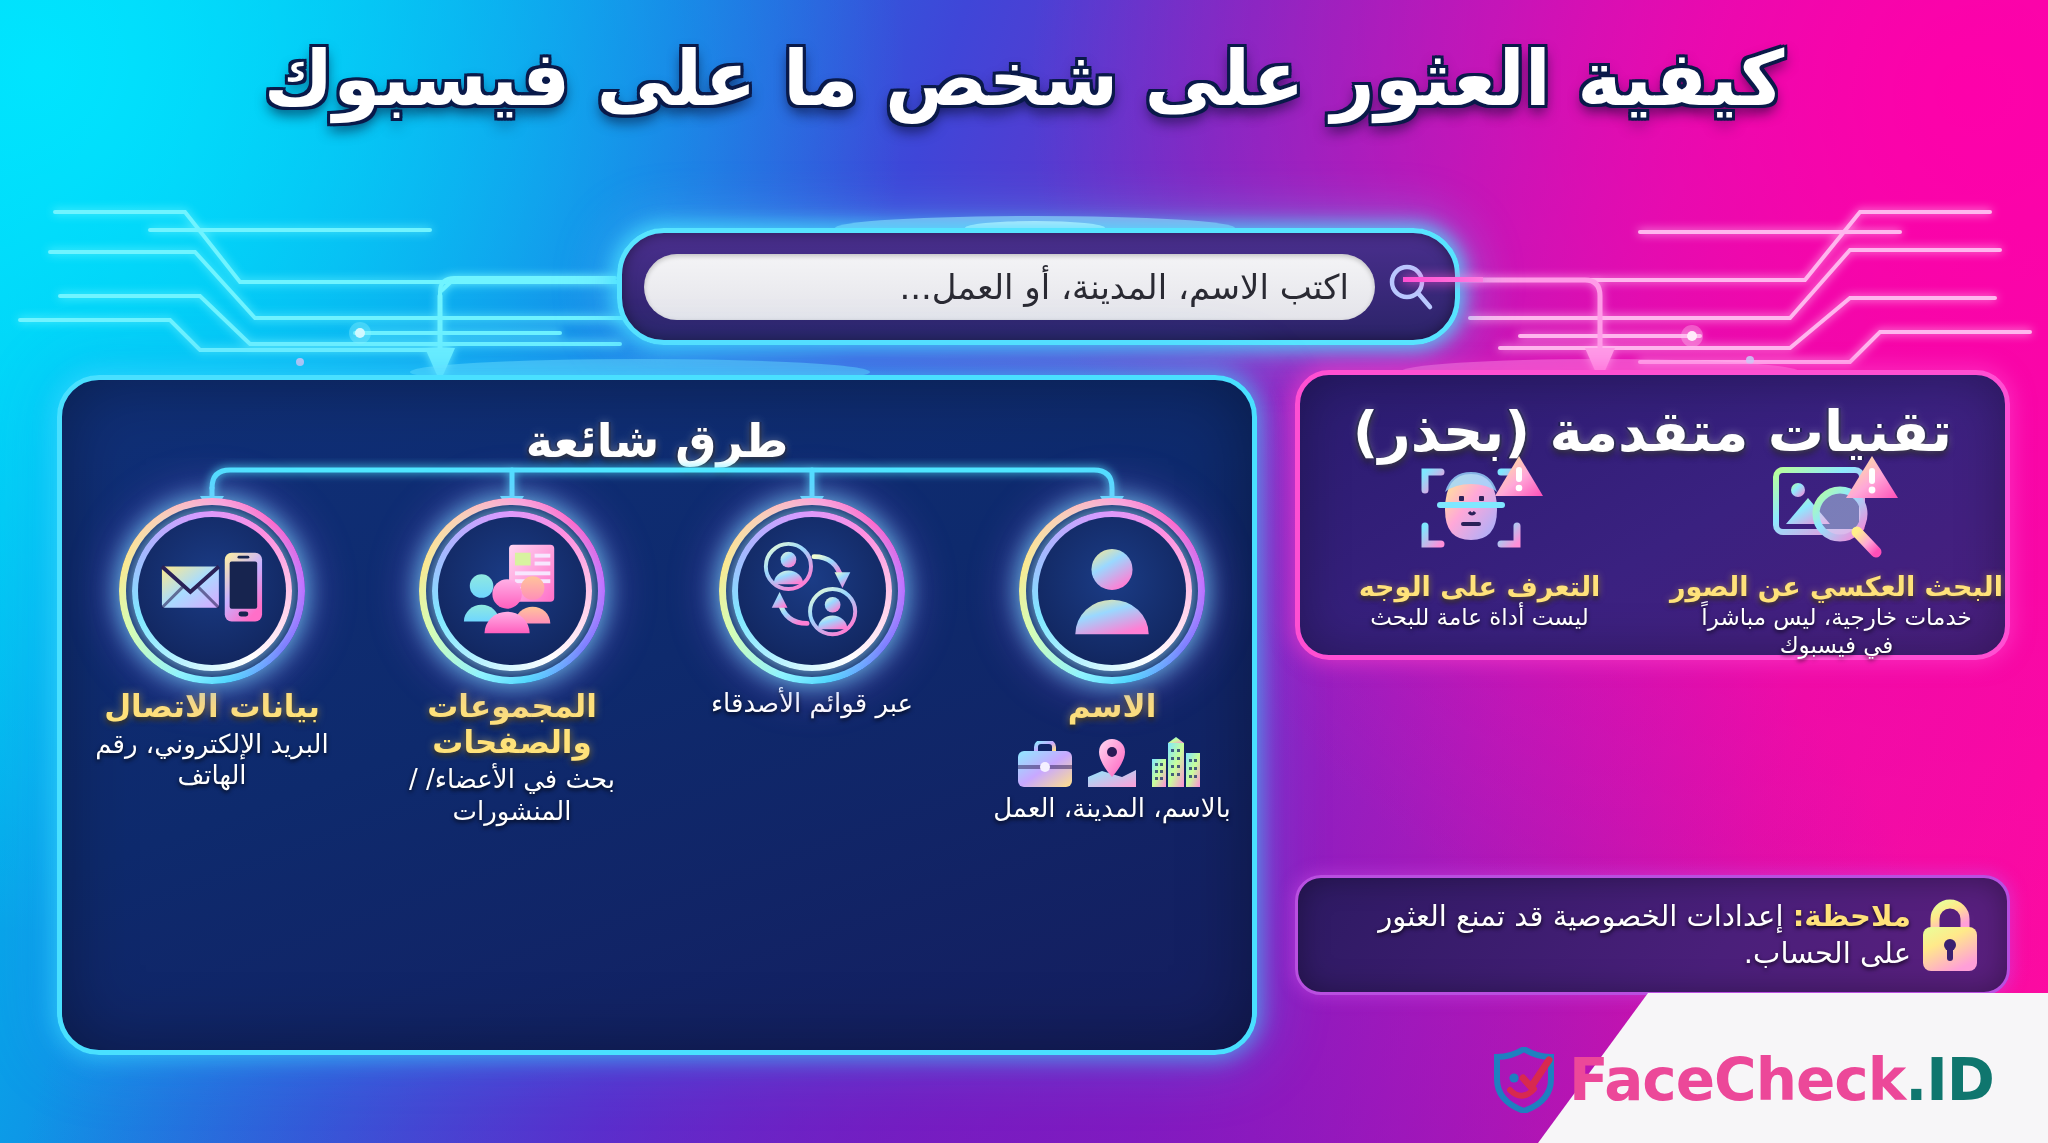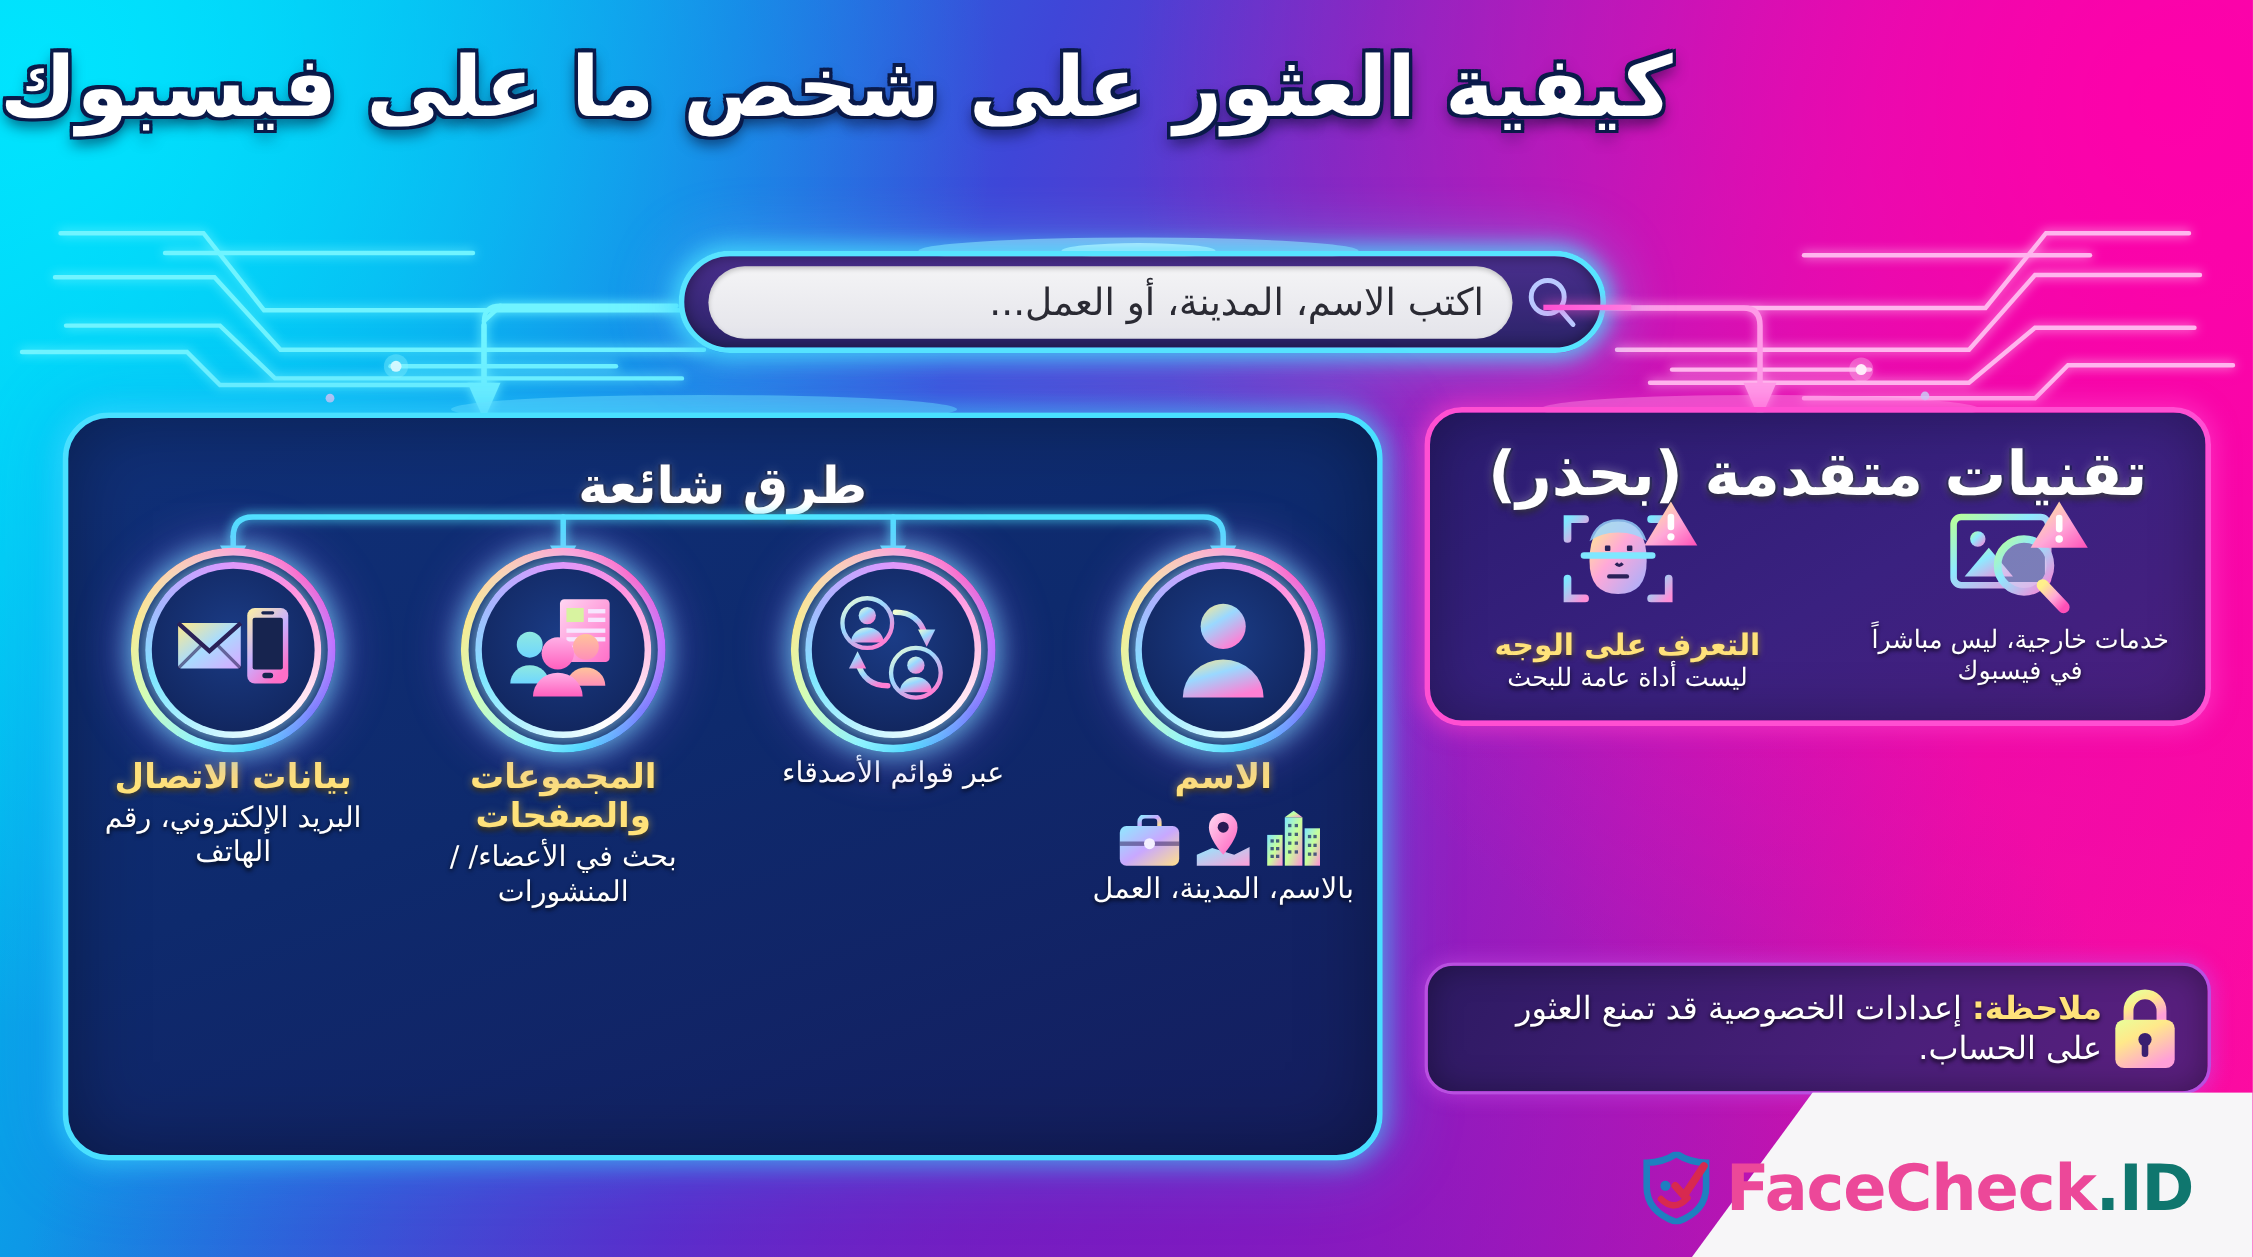--- a/index.html
+++ b/index.html
@@ -13,38 +13,38 @@
       radial-gradient(circle at 50% 120%, rgba(120,20,190,.9) 0%, rgba(120,20,190,0) 60%),
       linear-gradient(108deg,#00cdf2 0%, #0a9fe8 14%, #1f6fe0 28%, #3f46d8 40%,
                       #6b31c9 52%, #9127c4 62%, #c01bb8 72%, #e810a6 84%, #ff0aa0 100%);
     position:relative;
   }
 
   
   .circuits { position:absolute; inset:0; pointer-events:none; }
 
   
-  .title-wrap { position:absolute; top:34px; left:0; width:2048px; text-align:left; }
+  .title-wrap { position:absolute; top:34px; left:0; width:2048px; text-align:center; }
   .title {
     display:inline-block;
     font-family:"DejaVu Sans", sans-serif;
     font-weight:bold;
     font-size:76px;
     line-height:1.18;
     color:#ffffff;
     letter-spacing:0px;
     text-shadow:
       -3px 0 0 #0a1a4a, 3px 0 0 #0a1a4a, 0 -3px 0 #0a1a4a, 0 3px 0 #0a1a4a,
       -3px -3px 0 #0a1a4a, 3px -3px 0 #0a1a4a, -3px 3px 0 #0a1a4a, 3px 3px 0 #0a1a4a,
       0 7px 14px rgba(5,10,40,.75);
   }
 
   
   .searchbar {
-    position:absolute; left:617px; top:228px; width:843px; height:93px;
+    position:absolute; left:617px; top:228px; width:843px; height:117px;
     border-radius:47px;
     background:linear-gradient(180deg,#4a2f8e 0%,#2b2368 100%);
     border:5px solid #57e4ff;
     box-shadow:0 0 18px 5px rgba(70,225,255,.75), 0 0 48px 14px rgba(90,200,255,.35),
                inset 0 0 14px rgba(0,0,0,.45);
     display:flex; align-items:center; padding:0 16px 0 22px; gap:8px;
   }
   .searchbar .right-glow {
     position:absolute; right:-28px; top:44px; width:80px; height:5px;
     background:linear-gradient(90deg,#ff4fd2,#ff7ae0); box-shadow:0 0 12px #ff55d5;
@@ -502,20 +502,21 @@
           <circle cx="26" cy="38" r="7" fill="url(#gImg)"></circle>
           <polygon points="14,72 36,46 58,72" fill="url(#gImg)"></polygon>
           <circle cx="68" cy="62" r="24" fill="#c6f0ff" opacity=".45"></circle>
           <circle cx="68" cy="62" r="24" fill="none" stroke="url(#gImg)" stroke-width="7"></circle>
           <path d="M 85 80 L 104 100" stroke="url(#gWarn)" stroke-width="11" stroke-linecap="round"></path>
           <path d="M 100 4 L 126 46 L 74 46 Z" fill="url(#gWarn)"></path>
           <rect x="97" y="16" width="6" height="16" rx="3" fill="#ffffff"></rect>
           <circle cx="100" cy="38" r="3.4" fill="#ffffff"></circle>
         </svg>
       </div>
+      <div class="adv-title">البحث العكسي عن الصور</div>
       <div class="adv-sub">خدمات خارجية، ليس مباشراً في فيسبوك</div>
     </div>
 
     <div class="adv">
       <div class="adv-icon">
         <svg viewBox="0 0 130 112" width="136">
           <defs>
             <linearGradient id="gFace" x1="0" y1="0" x2="1" y2="1">
               <stop offset="0" stop-color="#fff08a"></stop>
                 <stop offset="45%" stop-color="#ffa8d8"></stop>

